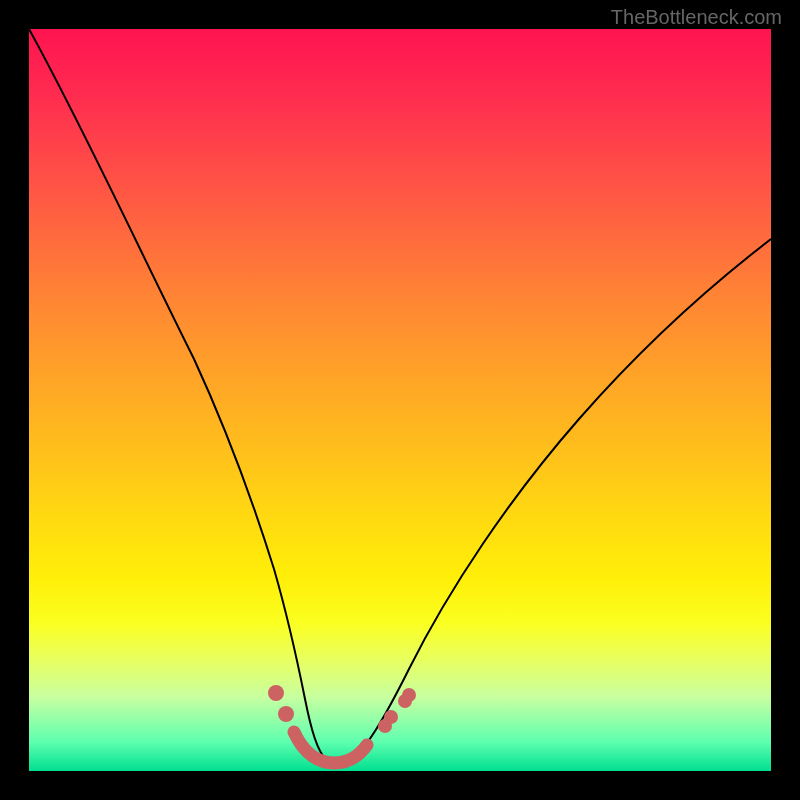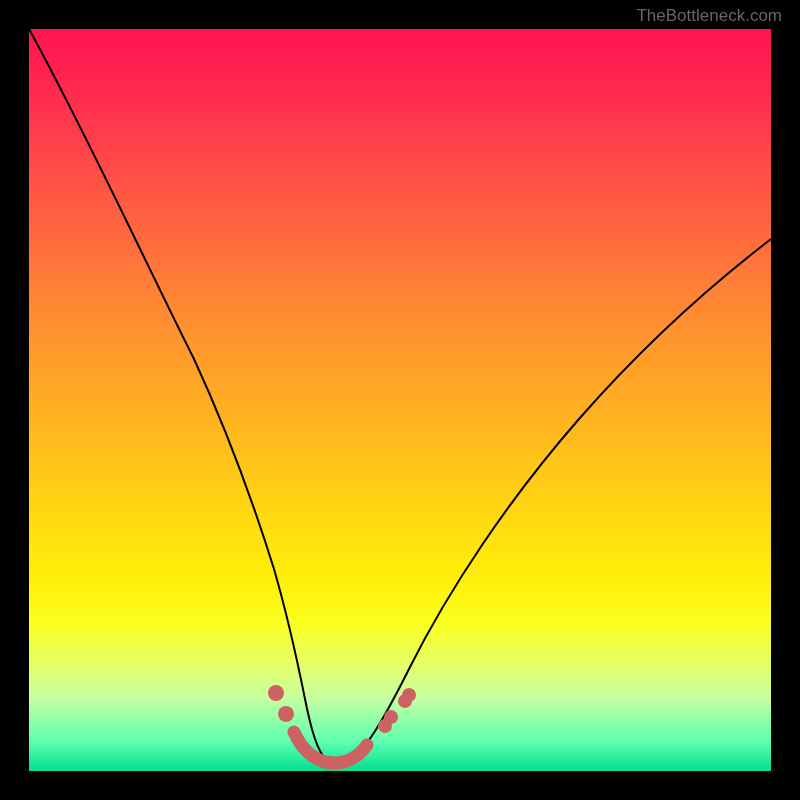--- a/index.html
+++ b/index.html
@@ -1,18 +1,18 @@
 <!DOCTYPE html>
 <html><head>
   <meta charset="utf-8">
   <style>
     * { margin: 0; padding: 0; box-sizing: border-box; }
     body { width: 800px; height: 800px; background: #000; position: relative; font-family: Arial, sans-serif; }
     .outer { width: 800px; height: 800px; background: #000; position: relative; }
-    .watermark { position: absolute; top: 6px; right: 18px; color: #666; font-size: 17px; font-weight: 500; z-index: 10; }
+    .watermark { position: absolute; top: 6px; right: 18px; color: #666; font-size: 20px; font-weight: 500; z-index: 10; }
     .plot-area { position: absolute; top: 29px; left: 29px; width: 742px; height: 742px; overflow: hidden; }
     .gradient-bg {
       position: absolute; top: 0; left: 0; width: 100%; height: 100%;
       background: linear-gradient(to bottom,
         #ff1450 0%,
         #ff2950 8%,
         #ff4a48 18%,
         #ff6a3e 28%,
         #ff8a32 38%,
         #ffa726 48%,

